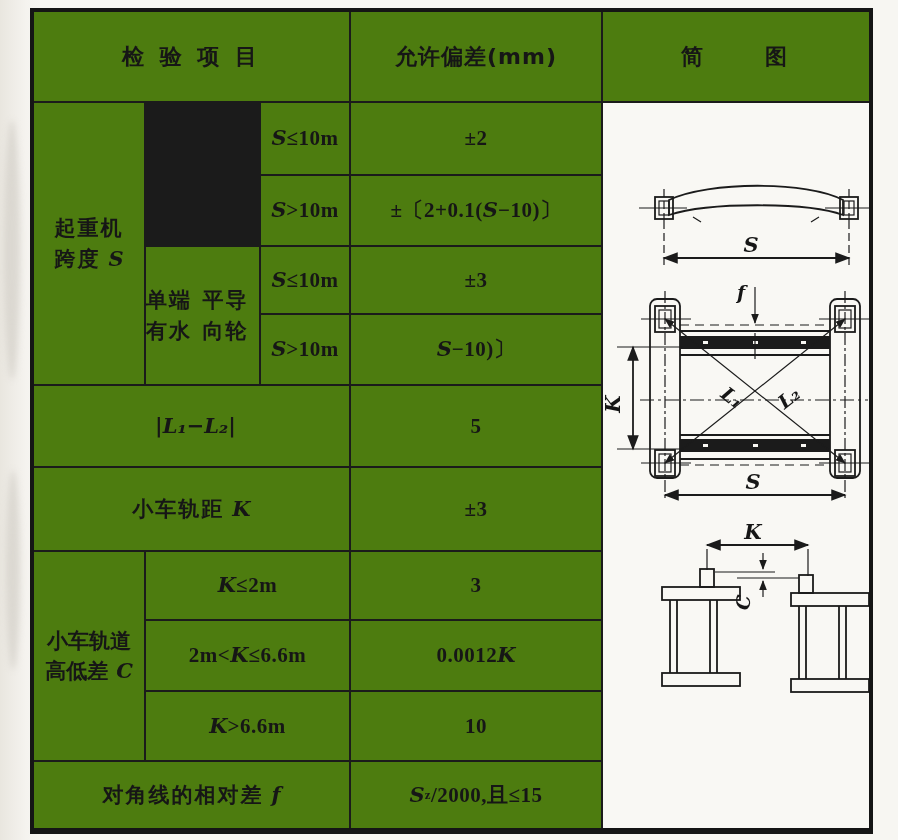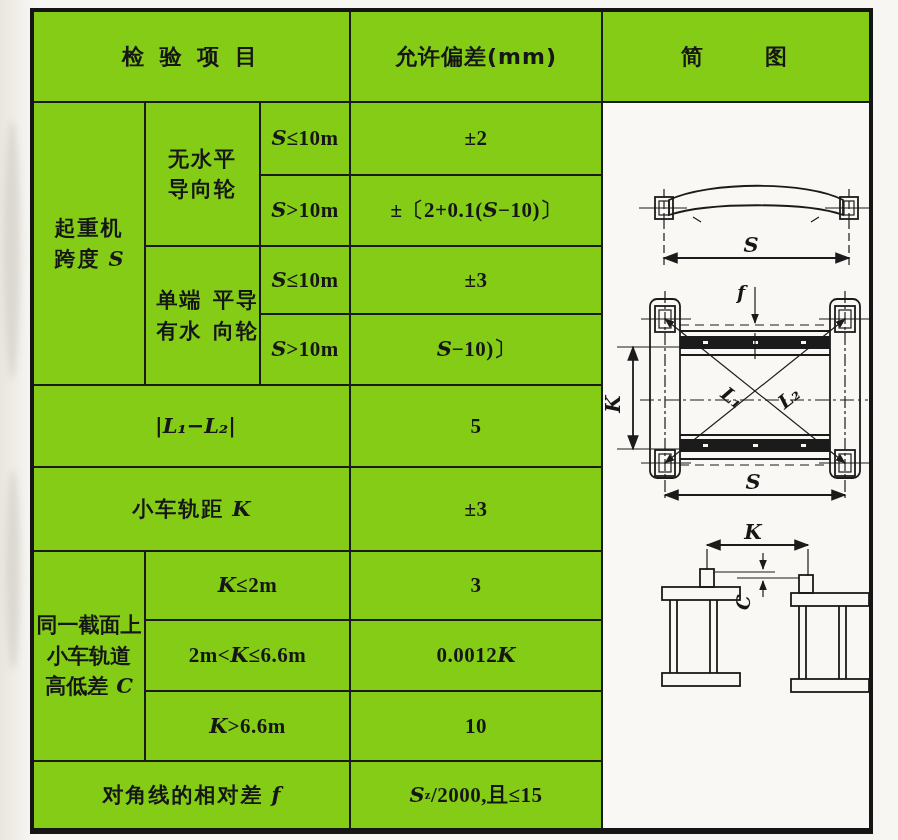--- a/index.html
+++ b/index.html
@@ -5,22 +5,22 @@
   html,body{margin:0;padding:0;width:898px;height:840px;overflow:hidden;
     background:#f3f1ec;font-family:"DejaVu Sans",sans-serif;color:#161616;}
   #canvas{position:relative;width:898px;height:840px;background:
     linear-gradient(90deg,#e9e6df 0px,#f5f3ef 26px,#f7f6f2 40px);}
   .smudge{position:absolute;border-radius:50%;filter:blur(3px);background:#c8c4bc;opacity:.5;}
 
   .tbl{position:absolute;left:30px;top:8px;display:grid;
     grid-template-columns:110px 113px 88px 250px 266px;
     grid-template-rows:89px 71px 69px 66px 69px 80px 82px 67px 69px 68px 66px;
     gap:2px;background:#1b1b1b;border:4px solid #151515;border-bottom-width:6px;}
-  .cell{background:#84cc16;display:flex;align-items:center;justify-content:center;
-    text-align:right;line-height:1.45;}
+  .cell{background:#4d7c0f;display:flex;align-items:center;justify-content:center;
+    text-align:left;line-height:1.45;}
   .cn{font-family:"DejaVu Sans",sans-serif;font-weight:700;font-size:21px;letter-spacing:2px;}
   .hd{font-weight:700;font-size:22px;letter-spacing:4px;}
   .f{font-family:Liberation Serif, serif;font-weight:600;font-size:21px;letter-spacing:.5px;}
   .v{font-family:"DejaVu Serif",serif;font-style:italic;font-weight:600;font-size:21px;}
   .gap8{margin-left:8px;}
   sub.f{font-size:13px;}
   .dgcell{position:relative;background:#f9f8f4;}
   svg text{font-family:"DejaVu Serif",serif;font-style:italic;font-weight:700;fill:#161616;}
   .ln{stroke:#1b1b1b;stroke-width:1.8;fill:none;}
   .thin{stroke:#1b1b1b;stroke-width:1.2;fill:none;}
@@ -47,24 +47,20 @@
     <span>简</span>
     <span>图</span>
   </div>
 
   <div class="cell" style="grid-column:1;grid-row:2/span 4;flex-direction:column">
     <div class="cn">起重机</div>
     <div>
       <span class="cn">跨度</span><span class="v gap8">S</span>
     </div>
   </div>
-  <div class="cell" style="grid-column:2;grid-row:2/span 2;flex-direction:column">
-    <div class="cn">无水平</div>
-    <div class="cn">导向轮</div>
-  </div>
   <div class="cell" style="grid-column:3;grid-row:2">
     <span class="v">S</span>
         <span class="f">≤10m</span>
   </div>
   <div class="cell f" style="grid-column:4;grid-row:2">
     <span>±2</span>
   </div>
   <div class="cell" style="grid-column:3;grid-row:3">
     <span class="v">S</span>
         <span class="f">&gt;10m</span>
@@ -103,21 +99,20 @@
 
   <div class="cell" style="grid-column:1/span 3;grid-row:7">
     <span class="cn">小车轨距</span>
         <span class="v gap8">K</span>
   </div>
   <div class="cell f" style="grid-column:4;grid-row:7">
     <span>±3</span>
   </div>
 
   <div class="cell" style="grid-column:1;grid-row:8/span 3;flex-direction:column">
-    <div class="cn" style="letter-spacing:0">同一截面上</div>
     <div class="cn" style="letter-spacing:0">小车轨道</div>
     <div>
       <span class="cn" style="letter-spacing:0">高低差</span><span class="v gap8">C</span>
     </div>
   </div>
   <div class="cell" style="grid-column:2/span 2;grid-row:8">
     <span class="v">K</span>
         <span class="f">≤2m</span>
   </div>
   <div class="cell f" style="grid-column:4;grid-row:8">

